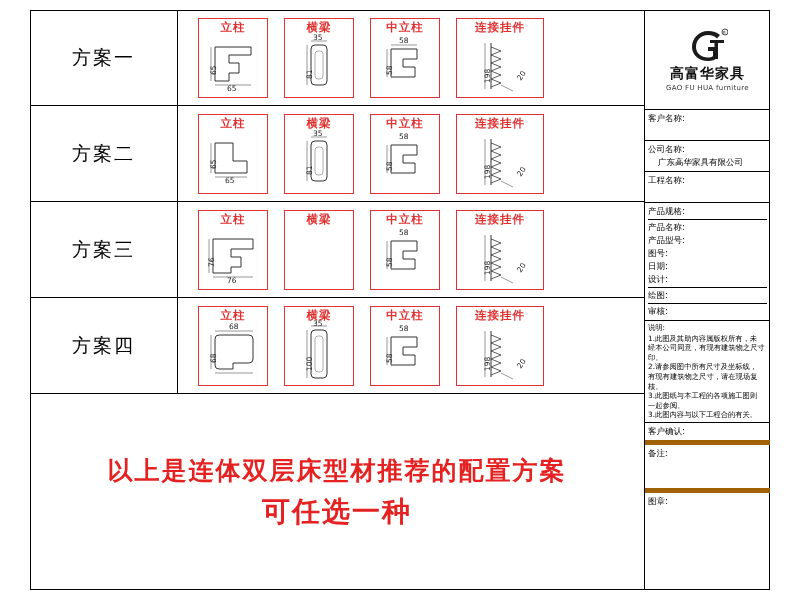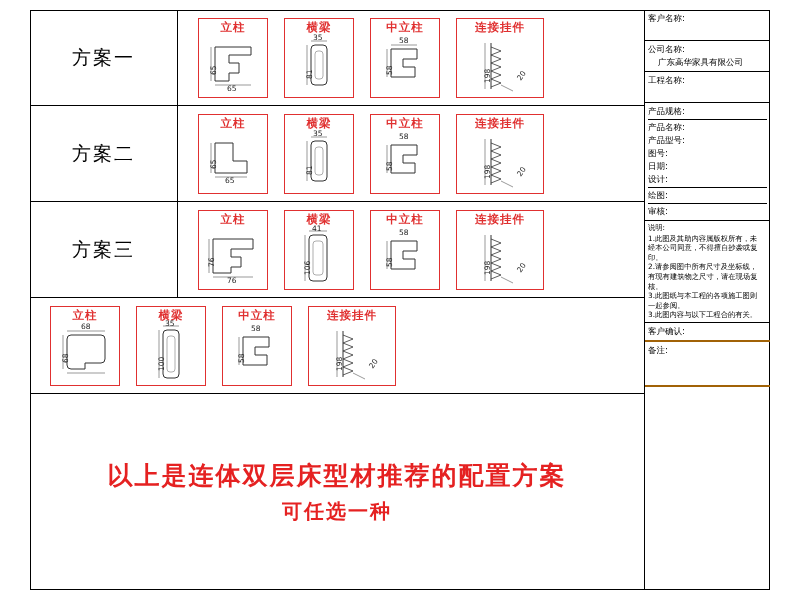--- a/index.html
+++ b/index.html
@@ -96,21 +96,21 @@
     display:flex;
     flex-direction:column;
     align-items:center;
     justify-content:center;
     gap:6px;
     color:#e52121;
     font-size:25px;
     font-weight:bold;
     letter-spacing:2px;
   }
-  .note .l2,.note .l3{font-size:20px;}
+  .note .l2,.note .l3{font-size:28px;}
   
   .title-block{
     position:absolute;
     left:645px;top:10px;
     width:125px;height:580px;
     box-sizing:border-box;
     font-size:8px;
     color:#000;
   }
   .tb-logo{
@@ -151,21 +151,21 @@
     box-sizing:border-box;
     padding:2px 3px;
     border-bottom:1px solid #000;
     font-size:7.3px;
     line-height:9.6px;
   }
   .tb-notes .hd{margin-bottom:1px;}
   .tb-small{
     box-sizing:border-box;
     padding:2px 3px;
-    border-bottom:2px solid #a16207;
+    border-bottom:5px solid #a16207;
     font-size:8.5px;
     line-height:13px;
   }
   .tb-seal{
     box-sizing:border-box;
     padding:2px 3px;
     font-size:8.5px;
     line-height:13px;
   }
 </style>
@@ -311,30 +311,20 @@
               <path d="M10 10 L10 44" stroke="#555" stroke-width=".6"></path>
               <path d="M14 48 L54 48" stroke="#555" stroke-width=".6"></path>
             </svg>
             <span class="dim vert" style="left:8px;top:38px;">76</span>
             <span class="dim" style="left:28px;top:47px;">76</span>
           </div>
         </div>
 
         <div class="part">
           <div class="part-title">横梁</div>
-          <div class="part-body">
-            <svg width="68" height="58" viewBox="0 0 68 58">
-              <rect x="24" y="6" width="18" height="46" rx="4" fill="none" stroke="#333" stroke-width="1"></rect>
-              <rect x="28" y="12" width="10" height="34" rx="3" fill="none" stroke="#777" stroke-width=".6"></rect>
-              <path d="M20 6 L20 52" stroke="#555" stroke-width=".6"></path>
-              <path d="M24 2 L42 2" stroke="#555" stroke-width=".6"></path>
-            </svg>
-            <span class="dim vert" style="left:18px;top:46px;">106</span>
-            <span class="dim" style="left:27px;top:-5px;">41</span>
-          </div>
         </div>
 
         <div class="part">
           <div class="part-title">中立柱</div>
           <div class="part-body">
             <svg width="68" height="58" viewBox="0 0 68 58">
               <path d="M20 12 L46 12 L46 22 L32 22 L32 30 L44 30 L44 40 L20 40 Z" fill="none" stroke="#333" stroke-width="1"></path>
               <path d="M16 12 L16 40" stroke="#555" stroke-width=".6"></path>
             </svg>
             <span class="dim vert" style="left:14px;top:38px;">58</span>
@@ -353,20 +343,21 @@
             </svg>
             <span class="dim vert" style="left:26px;top:46px;">198</span>
             <span class="dim rot" style="left:58px;top:40px;">20</span>
           </div>
         </div>
 
       </div>
     </div>
 
     <div class="plan-row">
+      <div class="plan-label">方案四</div>
       <div class="parts">
 
         <div class="part">
           <div class="part-title">立柱</div>
           <div class="part-body">
             <svg width="68" height="58" viewBox="0 0 68 58">
               <path d="M16 14 Q16 10 20 10 L50 10 Q54 10 54 14 L54 34 Q54 38 50 38 L34 38 L34 44 L20 44 Q16 44 16 40 Z" fill="none" stroke="#333" stroke-width="1"></path>
               <path d="M12 10 L12 44" stroke="#555" stroke-width=".6"></path>
               <path d="M16 48 L54 48" stroke="#555" stroke-width=".6"></path>
               <path d="M16 6 L54 6" stroke="#555" stroke-width=".6"></path>
@@ -421,20 +412,32 @@
 
     <div class="note">
       <div class="l1">以上是连体双层床型材推荐的配置方案</div>
       <div class="l2">可任选一种</div>
     </div>
 
   </div>
 
   <div class="title-block">
 
+    <div class="tb-logo">
+      <div class="logo-mark">
+        <svg width="40" height="36" viewBox="0 0 40 36">
+          <path d="M20 3 C11 3 4 10 4 19 C4 27 11 33 20 33 C24 33 27 32 29 30 L29 19 L20 19 L20 23 L25 23 L25 28 C24 29 22 29.5 20 29.5 C13 29.5 8 25 8 19 C8 12 13 7 20 7 C24 7 27 8.5 29 10.5 L32 7 C29 4.5 25 3 20 3 Z" fill="#1b1b1b"></path>
+          <path d="M22 12 L36 12 L36 15 L30 15 L30 31 L26.5 31 L26.5 15 L22 15 Z" fill="#1b1b1b"></path>
+          <circle cx="37" cy="4" r="3" fill="none" stroke="#1b1b1b" stroke-width=".8"></circle>
+          <text x="35.1" y="6.2" font-size="4" fill="#1b1b1b" font-family="DejaVu Sans, sans-serif">R</text>
+        </svg>
+      </div>
+      <div class="logo-cn">高富华家具</div>
+      <div class="logo-en">GAO FU HUA furniture</div>
+    </div>
 
     <div class="tb-sec">
       <div class="tb-line">客户名称:</div>
       <div class="tb-line">&nbsp;</div>
     </div>
 
     <div class="tb-sec">
       <div class="tb-line">公司名称:</div>
       <div class="tb-line indent">广东高华家具有限公司</div>
     </div>
@@ -454,36 +457,39 @@
       <div class="tb-line">设计:</div>
       <div class="tb-rule"></div>
       <div class="tb-line">绘图:</div>
       <div class="tb-rule"></div>
       <div class="tb-line">审核:</div>
     </div>
 
     <div class="tb-notes">
       <div class="hd">说明:</div>
       <div>1.此图及其助内容属版权所有，未</div>
-      <div>经本公司同意，不得擅自抄袭或复</div>
+      <div>经本公司同意，有现有建筑物之尺寸</div>
       <div>印。</div>
       <div>2.请参阅图中所有尺寸及坐标线，</div>
       <div>有现有建筑物之尺寸，请在现场复</div>
       <div>核。</div>
       <div>3.此图纸与本工程的各项施工图则</div>
       <div>一起参阅。</div>
       <div>3.此图内容与以下工程合的有关。</div>
     </div>
 
     <div class="tb-small">
       <div class="tb-line">客户确认:</div>
     </div>
 
     <div class="tb-small">
       <div class="tb-line">备注:</div>
       <div class="tb-line">&nbsp;</div>
       <div class="tb-line">&nbsp;</div>
     </div>
 
+    <div class="tb-seal">
+      <div class="tb-line">图章:</div>
+    </div>
 
   </div>
 
 </div>
 
 </body></html>

